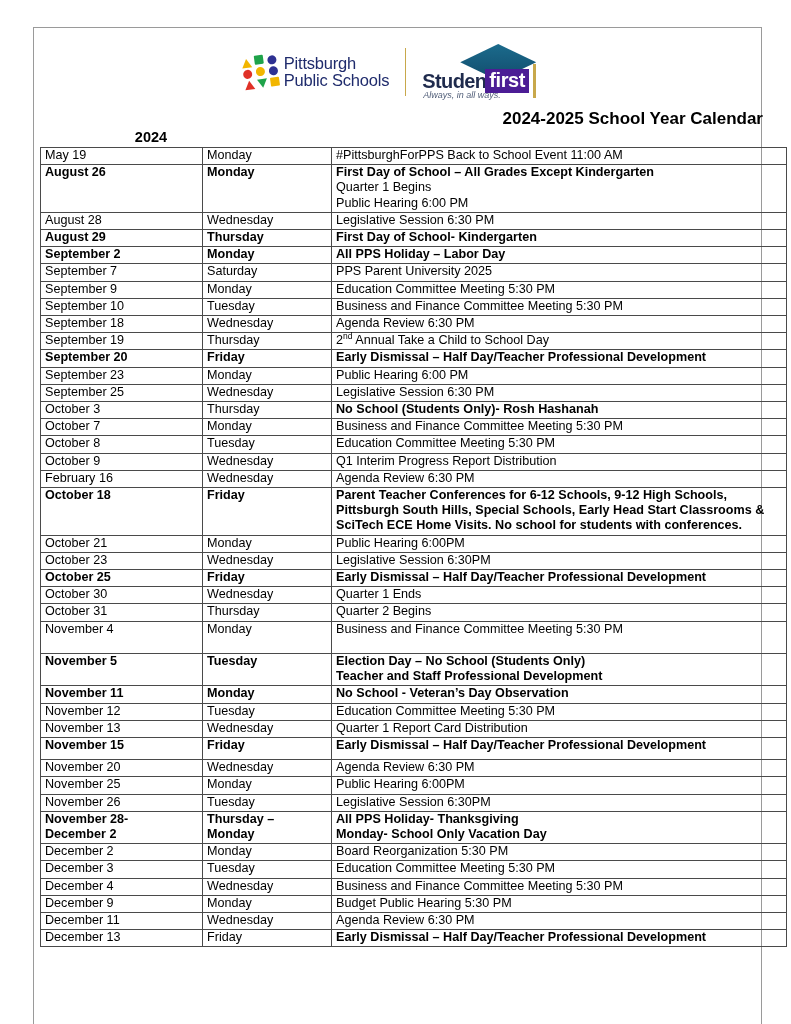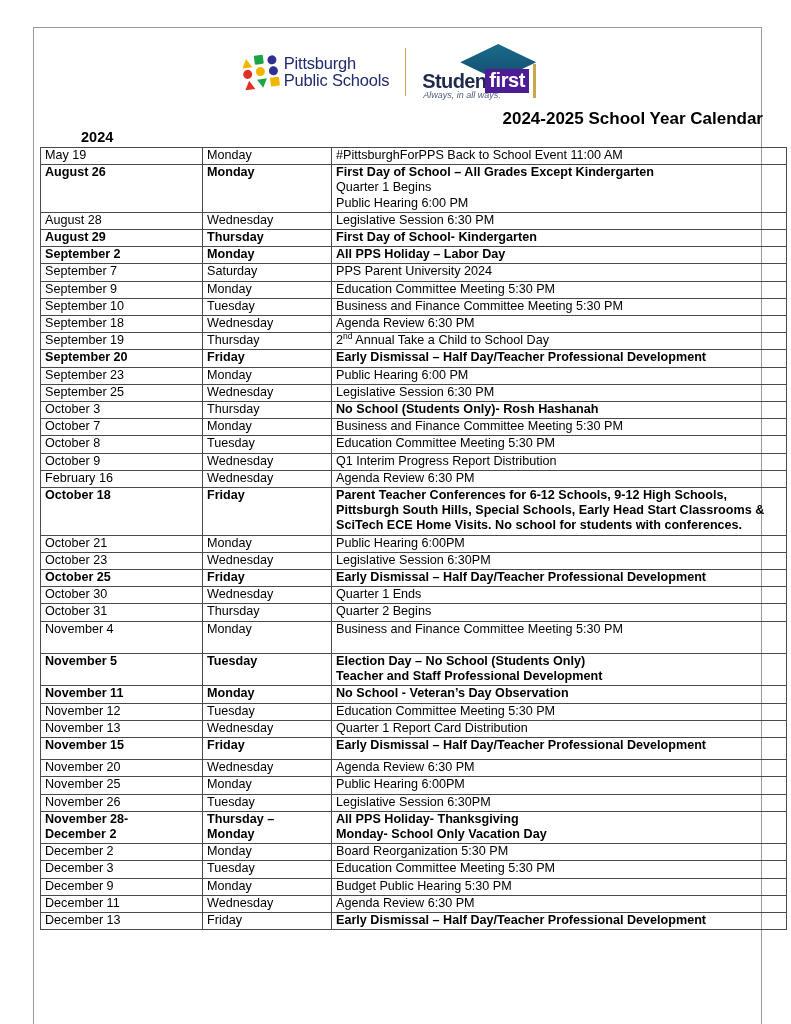--- a/index.html
+++ b/index.html
@@ -145,20 +145,21 @@
     font-size: 17px;
     font-family: "Liberation Sans", sans-serif;
   }
 
   
   #year-label {
     position: absolute;
     left: 47px;
     top: 101px;
     width: 140px;
+    text-align: center;
     font-weight: bold;
     font-size: 14.5px;
   }
 
   
   #cal-wrap {
     position: absolute;
     left: 6px;
     top: 119px;
     width: 719px;
@@ -260,21 +261,21 @@
             <td class="c-date b">September 2</td>
             <td class="c-day b">Monday</td>
             <td class="c-desc b">
               <div>All PPS Holiday – Labor Day</div>
             </td>
           </tr>
           <tr>
             <td class="c-date">September 7</td>
             <td class="c-day">Saturday</td>
             <td class="c-desc">
-              <div>PPS Parent University 2024</div>
+              <div>PPS Parent University 2025</div>
             </td>
           </tr>
           <tr>
             <td class="c-date">September 9</td>
             <td class="c-day">Monday</td>
             <td class="c-desc">
               <div>Education Committee Meeting 5:30 PM</div>
             </td>
           </tr>
           <tr>
@@ -483,20 +484,27 @@
             </td>
           </tr>
           <tr>
             <td class="c-date">December 3</td>
             <td class="c-day">Tuesday</td>
             <td class="c-desc">
               <div>Education Committee Meeting 5:30 PM</div>
             </td>
           </tr>
           <tr>
+            <td class="c-date">December 4</td>
+            <td class="c-day">Wednesday</td>
+            <td class="c-desc">
+              <div>Business and Finance Committee Meeting 5:30 PM</div>
+            </td>
+          </tr>
+          <tr>
             <td class="c-date">December 9</td>
             <td class="c-day">Monday</td>
             <td class="c-desc">
               <div>Budget Public Hearing 5:30 PM</div>
             </td>
           </tr>
           <tr>
             <td class="c-date">December 11</td>
             <td class="c-day">Wednesday</td>
             <td class="c-desc">

